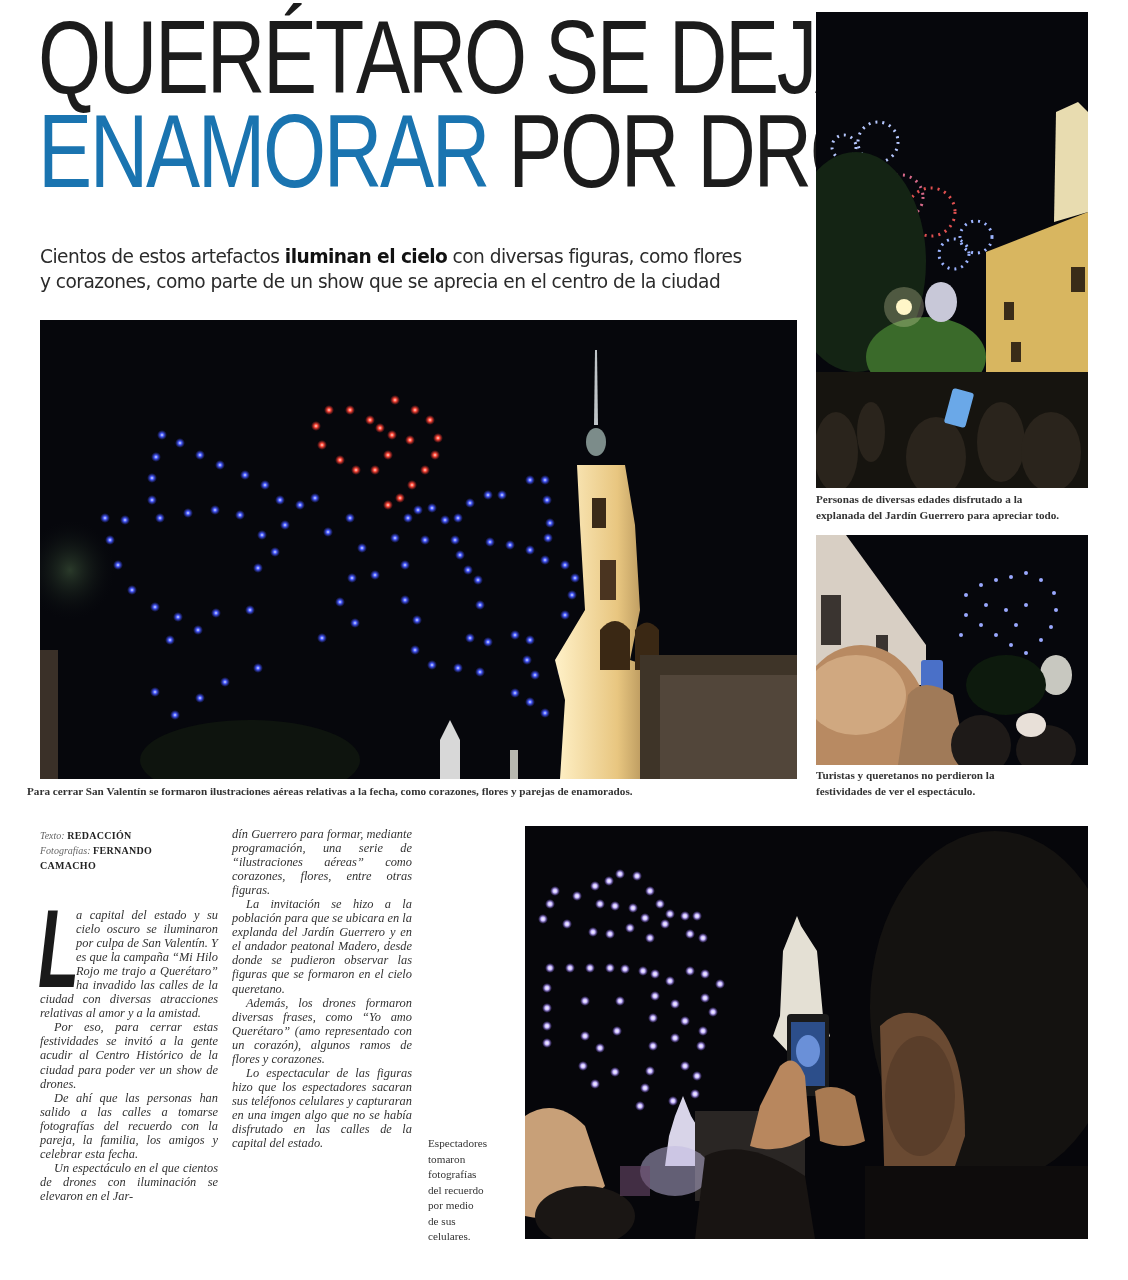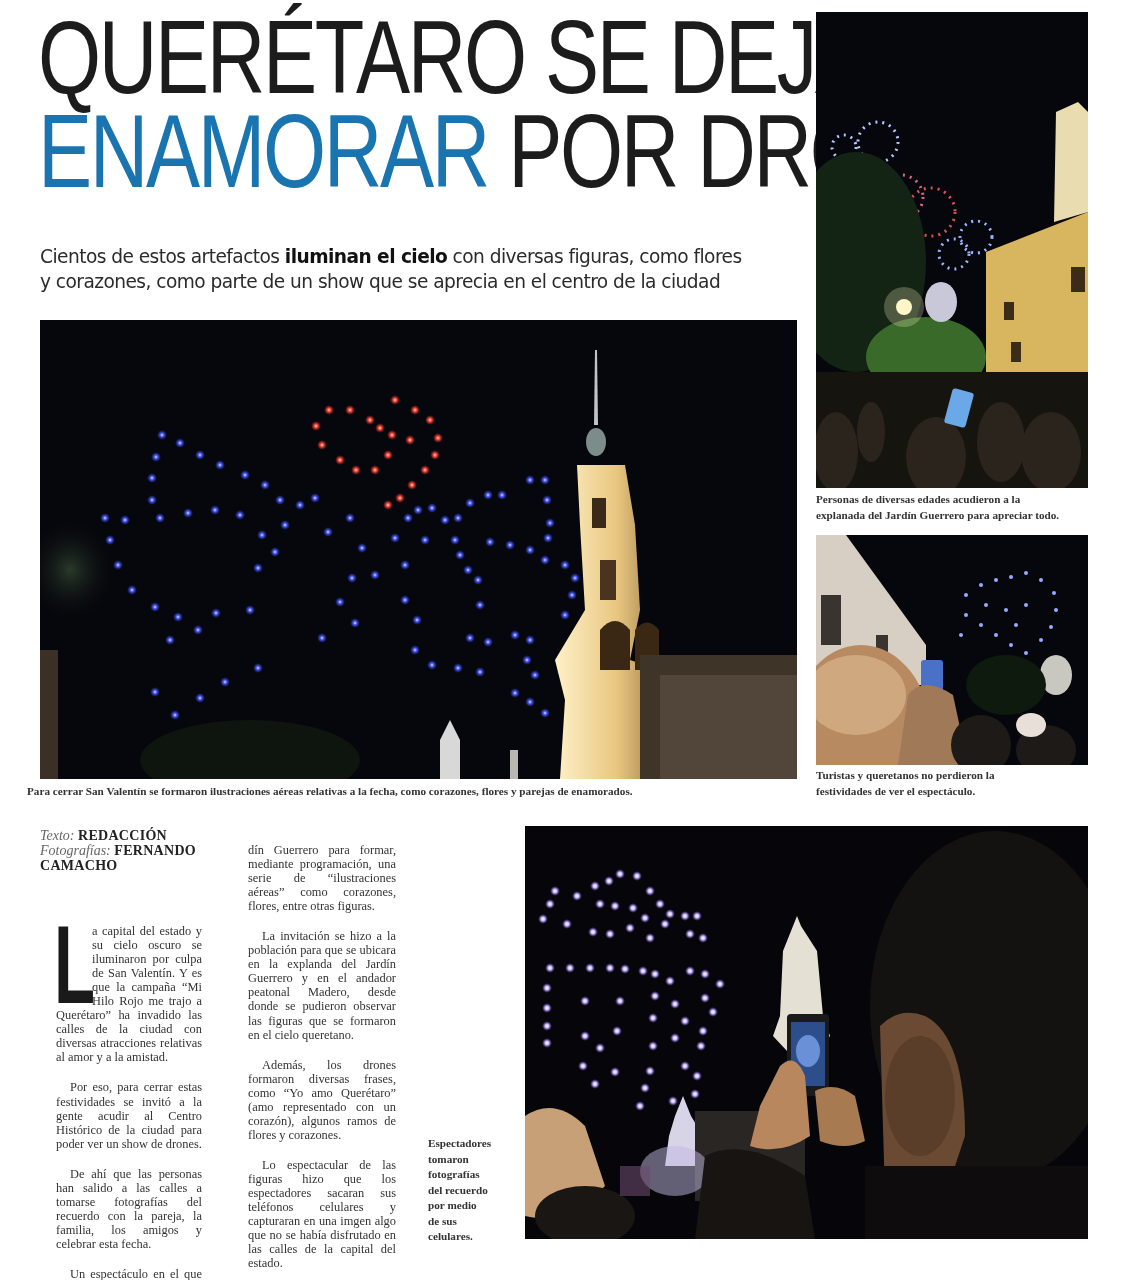--- a/index.html
+++ b/index.html
@@ -15,31 +15,31 @@
   .deck { left:40px; top:244px; width:770px; font-family:"DejaVu Sans", sans-serif; font-size:20px; line-height:25px; color:#2b2b2b; letter-spacing:-0.6px; transform:scaleX(0.93); transform-origin:left top; white-space:nowrap; }
   .deck b { font-weight:700; color:#111; }
 
   
   .photo { background:#050508; overflow:hidden; }
   .photo svg { display:block; width:100%; height:100%; }
 
   .caption { font-family:"Liberation Serif", serif; font-weight:700; font-size:11.2px; line-height:16px; color:#333; }
 
   
-  .byline { left:40px; top:828px; width:190px; font-size:14px; line-height:15px; }
+  .byline { left:40px; top:828px; width:190px; font-size:10px; line-height:15px; }
   .byline i { font-style:italic; color:#666; font-weight:400; }
   .byline b { font-weight:700; color:#222; letter-spacing:0.3px; }
 
   .col { font-family:"Liberation Serif", serif; font-size:12.4px; line-height:14.05px; color:#333; text-align:justify; hyphens:manual; }
-  .col p { margin:16px; text-indent:14px; }
+  .col p { margin:0; text-indent:14px;font-style:italic; }
   .col p.first { text-indent:0; }
   .dropcap { float:left; font-family:"Liberation Sans", sans-serif; font-weight:700; font-size:112px; line-height:86px; margin:-2px 8px 0 -2px; color:#1a1a1a; transform:scaleX(0.6); transform-origin:left top; width:30px; }
   .endmark { display:inline-block; width:8px; height:8px; border-radius:50%; background:#111; margin-left:4px; vertical-align:middle; }
 
-  .side-cap { left:428px; top:1136px; width:80px; font-weight:700; font-size:11.2px; line-height:15.5px; color:#333; }
+  .side-cap { left:428px; top:1136px; width:80px; font-weight:400; font-size:11.2px; line-height:15.5px; color:#333; }
 </style>
 </head>
 <body>
 
 <div class="abs headline">
   <span class="line black">QUERÉTARO SE DEJA</span>
   <span class="line"><span class="blue">ENAMORAR</span><span class="black"> POR DRONES</span></span>
 </div>
 
 <div class="abs deck">
@@ -234,21 +234,21 @@
       <ellipse cx="20" cy="440" rx="22" ry="40"></ellipse>
         <ellipse cx="55" cy="420" rx="14" ry="30"></ellipse>
         <ellipse cx="120" cy="445" rx="30" ry="40"></ellipse>
       <ellipse cx="185" cy="430" rx="24" ry="40"></ellipse>
         <ellipse cx="235" cy="440" rx="30" ry="40"></ellipse>
     </g>
     <rect x="132" y="378" width="22" height="36" rx="3" fill="#6aa8e8" transform="rotate(15 143 396)"></rect>
   </svg>
 </div>
 <div class="abs caption" style="left:816px;top:491px;width:290px;">
-  <div>Personas de diversas edades acudieron a la</div>
+  <div>Personas de diversas edades disfrutado a la</div>
   <div>explanada del Jardín Guerrero para apreciar todo.</div>
 </div>
 
 <div class="abs photo" style="left:816px;top:535px;width:272px;height:230px;">
   <svg viewBox="0 0 272 230" preserveAspectRatio="none">
     <rect width="272" height="230" fill="#06070c"></rect>
     <polygon points="0,0 30,0 110,110 110,150 0,150" fill="#d8cfc4"></polygon>
     <rect x="5" y="60" width="20" height="50" fill="#3a3430"></rect>
     <rect x="60" y="100" width="12" height="20" fill="#3a3430"></rect>
     <g fill="#9aa8ff">

